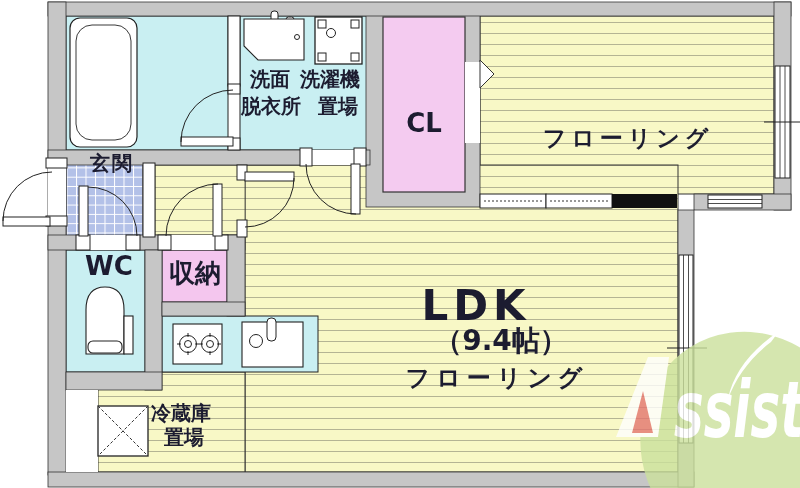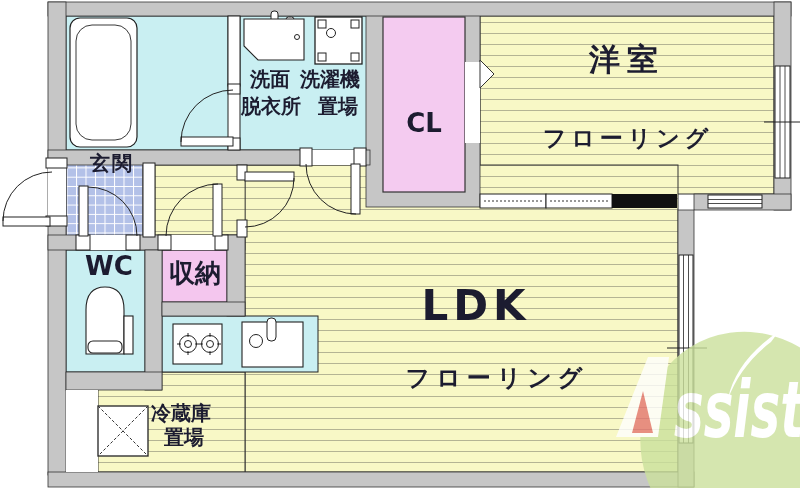--- a/index.html
+++ b/index.html
@@ -206,22 +206,22 @@
     <polygon points="632,433 643,391 653,433" fill="#e4756f"></polygon>
     <text x="674" y="437" font-size="78" font-weight="bold" font-style="italic" fill="#ffffff" textLength="130" lengthAdjust="spacingAndGlyphs" font-family="DejaVu Sans, sans-serif">ssist</text>
   </g>
 </svg>
 
 <div class="lbl" id="lbl-senmen">洗面</div>
 <div class="lbl" id="lbl-datsui">脱衣所</div>
 <div class="lbl" id="lbl-sentaku">洗濯機</div>
 <div class="lbl" id="lbl-sentaku2">置場</div>
 <div class="lbl" id="lbl-wic2">CL</div>
-<div class="lbl" id="lbl-yoshitsu">洋室</div>
 <div class="lbl" id="lbl-yoshitsu-floor">フローリング</div>
 <div class="lbl" id="lbl-genkan">玄関</div>
 <div class="lbl" id="lbl-wc">WC</div>
 <div class="lbl" id="lbl-shuno">収納</div>
 <div class="lbl" id="lbl-ldk">LDK</div>
+<div class="lbl" id="lbl-ldk-size">（9.4帖）</div>
 <div class="lbl" id="lbl-ldk-floor">フローリング</div>
 <div class="lbl" id="lbl-fridge1">冷蔵庫</div>
 <div class="lbl" id="lbl-fridge2">置場</div>
 </div>
 
 </body></html>

